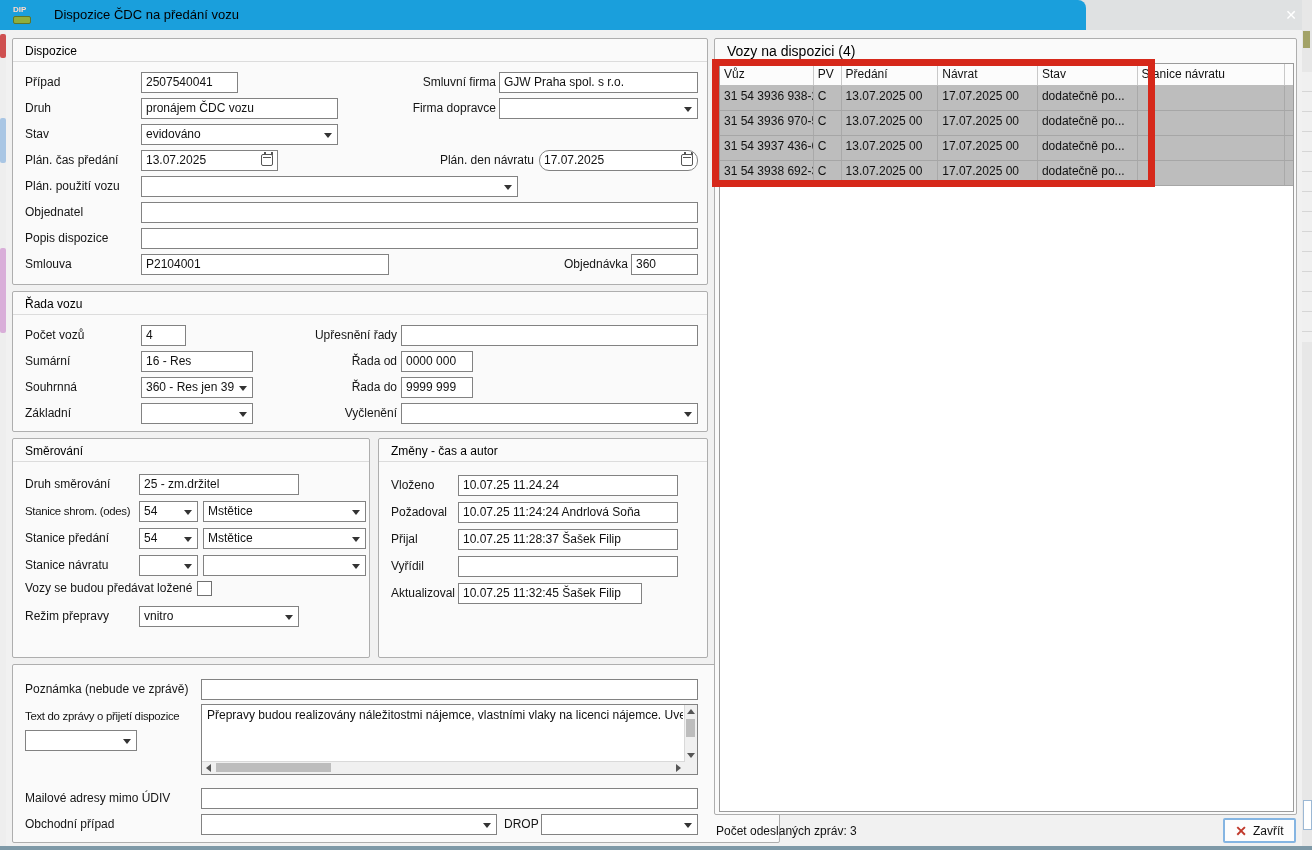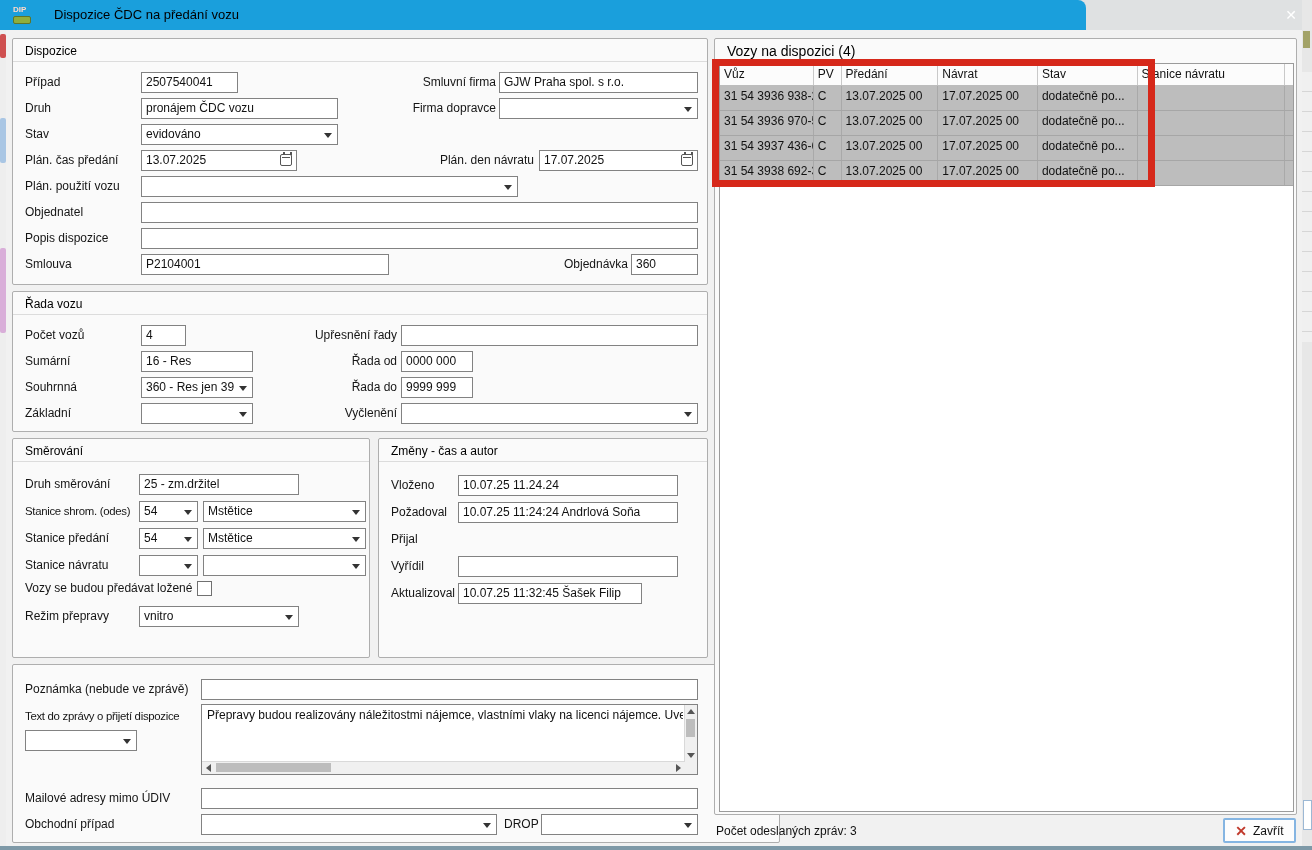--- a/index.html
+++ b/index.html
@@ -105,23 +105,23 @@
     <div class="txt cmb" style="left:486px;top:59px;width:199px;">
         <span class="val"></span>
         <span class="dd"></span>
       </div>
     <div class="lbl" style="left:12px;top:85px;">Stav</div>
     <div class="txt cmb" style="left:128px;top:85px;width:197px;">
         <span class="val">evidováno</span>
         <span class="dd"></span>
       </div>
     <div class="lbl" style="left:12px;top:111px;">Plán. čas předání</div>
-    <div class="txt" style="left:128px;top:111px;width:156px;"><span>13.07.2025</span><span class="cal"></span></div>
+    <div class="txt" style="left:128px;top:111px;width:137px;"><span>13.07.2025</span><span class="cal"></span></div>
     <div class="lbl lblr" style="left:396px;top:111px;width:125px;">Plán. den návratu</div>
-    <div class="txt" style="left:526px;top:111px;width:159px;"><span>17.07.2025</span><span class="cal"></span></div>
+    <div class="txt" style="left:526px;top:111px;width:159px;border-radius:10px;"><span>17.07.2025</span><span class="cal"></span></div>
     <div class="lbl" style="left:12px;top:137px;">Plán. použití vozu</div>
     <div class="txt cmb" style="left:128px;top:137px;width:377px;">
         <span class="dd"></span>
       </div>
     <div class="lbl" style="left:12px;top:163px;">Objednatel</div>
     <div class="txt" style="left:128px;top:163px;width:557px;"></div>
     <div class="lbl" style="left:12px;top:189px;">Popis dispozice</div>
     <div class="txt" style="left:128px;top:189px;width:557px;"></div>
     <div class="lbl" style="left:12px;top:215px;">Smlouva</div>
     <div class="txt" style="left:128px;top:215px;width:248px;">P2104001</div>
@@ -201,20 +201,21 @@
   </div>
 
   <div class="grp" style="left:378px;top:438px;width:330px;height:220px;">
     <div class="gt">Změny - čas a autor</div>
     <div class="gsep"></div>
     <div class="lbl" style="left:12px;top:36px;">Vloženo</div>
     <div class="txt" style="left:79px;top:36px;width:220px;">10.07.25 11.24.24</div>
     <div class="lbl" style="left:12px;top:63px;">Požadoval</div>
     <div class="txt" style="left:79px;top:63px;width:220px;">10.07.25 11:24:24 Andrlová Soňa</div>
     <div class="lbl" style="left:12px;top:90px;">Přijal</div>
+    <div class="txt" style="left:79px;top:90px;width:220px;">10.07.25 11:28:37 Šašek Filip</div>
     <div class="lbl" style="left:12px;top:117px;">Vyřídil</div>
     <div class="txt" style="left:79px;top:117px;width:220px;"></div>
     <div class="lbl" style="left:12px;top:144px;">Aktualizoval</div>
     <div class="txt" style="left:79px;top:144px;width:184px;">10.07.25 11:32:45 Šašek Filip</div>
   </div>
 
   <div class="grp" style="left:12px;top:664px;width:768px;height:179px;">
     <div class="lbl" style="left:12px;top:14px;">Poznámka (nebude ve zprávě)</div>
     <div class="txt" style="left:188px;top:14px;width:497px;"></div>
     <div class="lbl tight" style="left:12px;top:41px;">Text do zprávy o přijetí dispozice</div>

